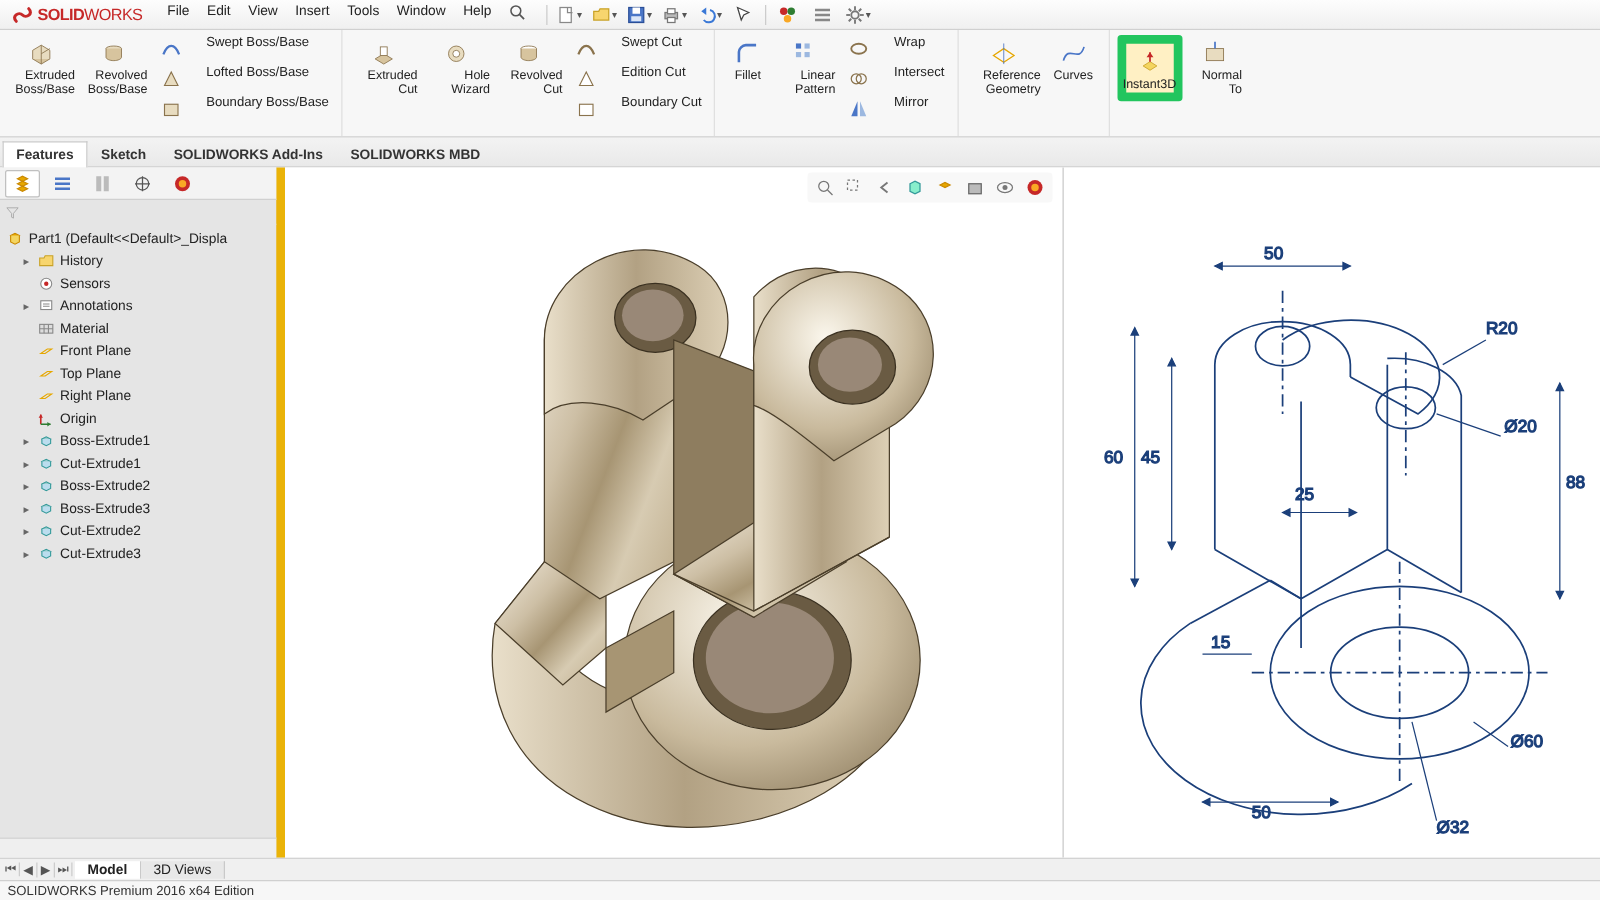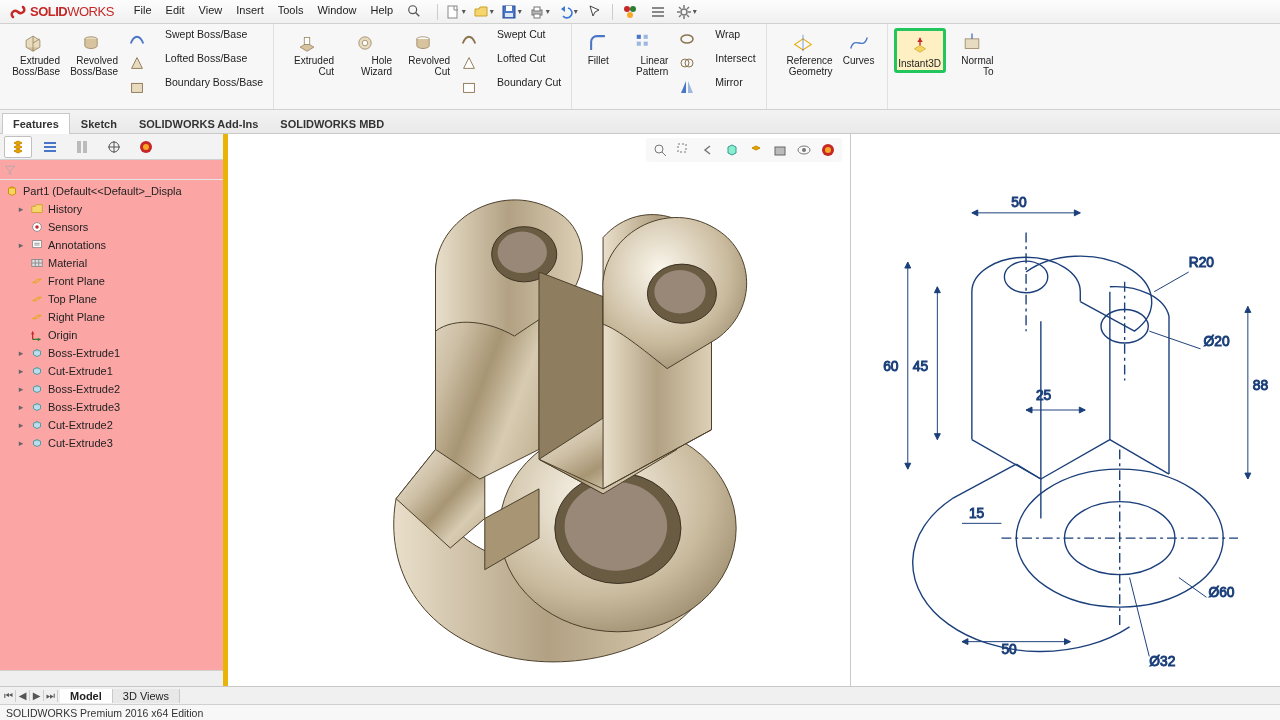--- a/index.html
+++ b/index.html
@@ -14,35 +14,35 @@
   .menubar { display: flex; align-items: flex-start; gap: 2px; margin-left: 6px; }
   .menubar .item { padding: 3px 6px; cursor: default; }
   .qat { display: flex; align-items: center; gap: 6px; margin-left: 10px; }
   .qat .btn { width: 22px; height: 20px; display: flex; align-items: center; justify-content: center; border-radius: 2px; }
   .dd-arrow::after { content: "▾"; font-size: 8px; color: #555; margin-left: 1px; }
 
   
   .ribbon { height: 86px; background: #f7f7f7; border-bottom: 1px solid #d0d0d0; display: flex; align-items: stretch; overflow: hidden; position: relative; }
   .rib-group { display: flex; align-items: flex-start; padding: 4px 6px; border-right: 1px solid #e0e0e0; gap: 4px; }
   .rib-big { width: 54px; display: flex; flex-direction: column; align-items: center; gap: 2px; text-align: right; line-height: 1.05; padding-top: 4px; cursor: default; border-radius: 3px; }
-  .rib-big.active { background: #fff0c4; border: 3px solid #22c55e; }
+  .rib-big.active { background: #fff0c4; border: 7px solid #22c55e; }
   .rib-big .lbl { font-size: 10px; }
   .rib-col { display: flex; flex-direction: column; gap: 2px; justify-content: center; }
   .rib-sm { display: flex; align-items: flex-start; gap: 17px; height: 22px; padding: 0 4px; font-size: 10.5px; cursor: default; border-radius: 2px; white-space: nowrap; }
   .ico { width: 22px; height: 22px; display: inline-flex; align-items: center; justify-content: center; }
   .ico svg { display: block; }
 
   
   .tabstrip { height: 24px; background: linear-gradient(#f3f3f3,#e9e9e9); border-bottom: 1px solid #c9c9c9; display: flex; align-items: flex-end; padding-left: 2px; }
   .tab { padding: 4px 10px; font-size: 11px; border: 1px solid transparent; border-bottom: none; background: transparent; cursor: default; position: relative; top: 1px; font-weight: bold; color: #333; }
   .tab.active { background: #fff; border-color: #c9c9c9; }
 
   
   .main { display: flex; height: calc(100% - 24px - 86px - 24px - 18px - 16px); }
-  .sidebar { width: 228px; border-right: 5px solid #eab308; background: #fca5a5; display: flex; flex-direction: column; font-size: 11px; }
+  .sidebar { width: 228px; border-right: 7px solid #eab308; background: #e5e5e5; display: flex; flex-direction: column; font-size: 11px; }
   .side-tabs { height: 26px; background: #f3f3f3; border-bottom: 1px solid #d0d0d0; display: flex; align-items: center; padding-left: 4px; gap: 4px; }
   .side-tabs .st { width: 28px; height: 22px; display: flex; align-items: center; justify-content: center; border-radius: 2px; }
   .side-tabs .st.active { background: #fff; border: 1px solid #c0c0c0; }
   .filterbar { height: 20px; border-bottom: 1px solid #e5e5e5; display: flex; align-items: center; padding-left: 4px; color: #888; }
   .tree { flex: 1; overflow: auto; padding: 2px 0; }
   .tree-row { display: flex; align-items: center; height: 18px; padding-left: 4px; gap: 3px; white-space: nowrap; cursor: default; }
   .tree-row .arrow { width: 10px; color: #666; font-size: 9px; text-align: center; }
   .tree-row .ticon { width: 16px; height: 16px; display: flex; align-items: center; justify-content: center; }
   .tree-row.indent { padding-left: 16px; }
   .side-scroll { height: 16px; background: #efefef; border-top: 1px solid #d0d0d0; }
@@ -246,21 +246,21 @@
             </svg>
           </span>
           <span>Swept Cut</span>
         </div>
       <div class="rib-sm">
           <span class="ico">
             <svg width="18" height="18" viewBox="0 0 20 20">
               <path d="M4 16L10 4l6 12z" fill="#fff" stroke="#8a734d"></path>
             </svg>
           </span>
-          <span>Lofted Cut</span>
+          <span>Edition Cut</span>
         </div>
       <div class="rib-sm">
           <span class="ico">
             <svg width="18" height="18" viewBox="0 0 20 20">
               <rect x="4" y="6" width="12" height="10" fill="#fff" stroke="#8a734d"></rect>
             </svg>
           </span>
           <span>Boundary Cut</span>
         </div>
     </div>

